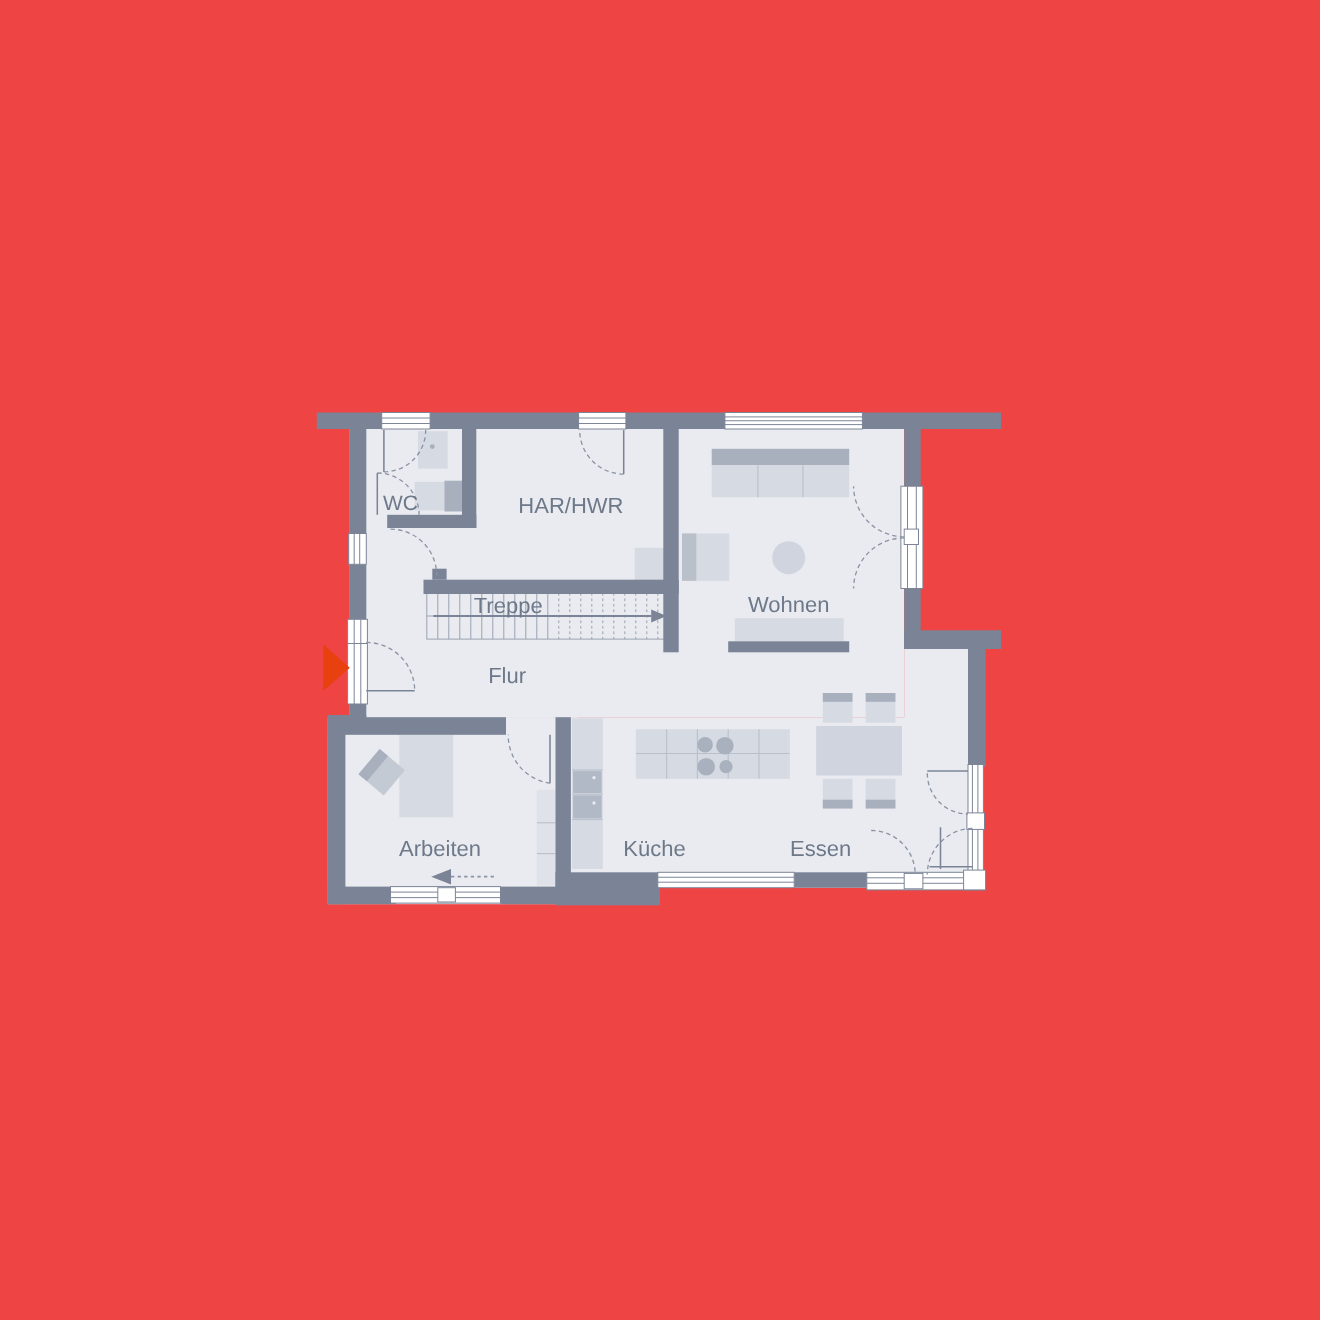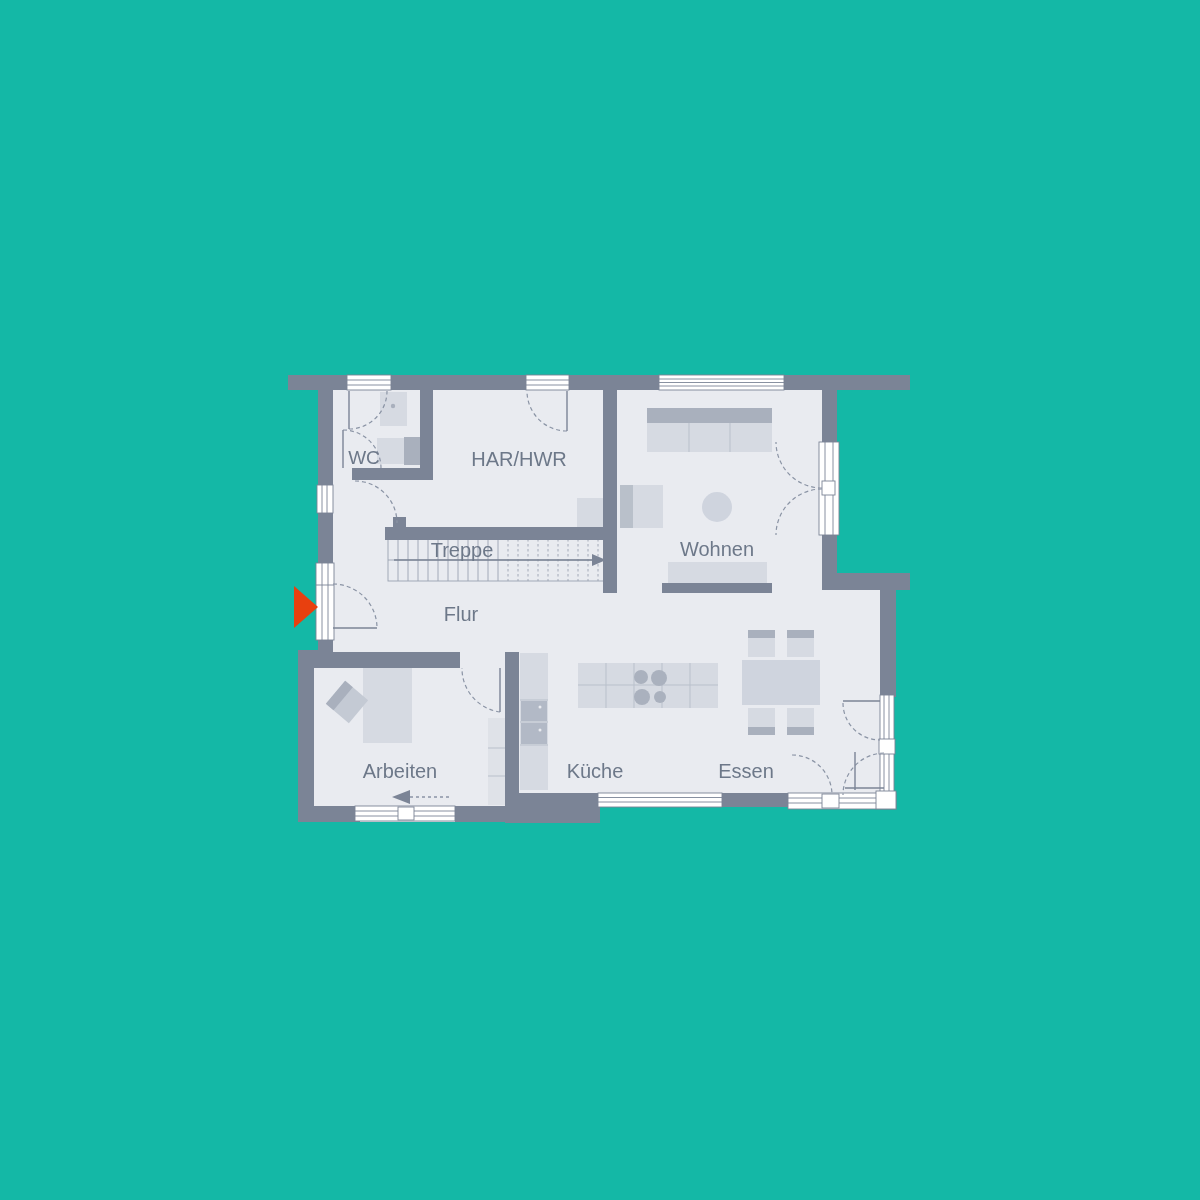--- a/index.html
+++ b/index.html
@@ -1,16 +1,16 @@
 <!DOCTYPE html>
 <html><head>
 <meta charset="utf-8">
 <style>
   html,body{margin:0;padding:0;background:#ffffff;}
-  .stage{position:relative;width:1200px;height:1200px;background:#14b8a6;overflow:hidden;}
+  .stage{position:relative;width:1200px;height:1200px;background:#ef4444;overflow:hidden;}
   svg{display:block;}
   text{fill:#6d7889;font-family:"Liberation Sans",sans-serif;font-size:20px;}
   text.small{font-size:19px;}
 </style>
 </head>
 <body>
 
 <div class="stage">
 <svg viewBox="0 0 1200 1200" width="1200" height="1200">
 

